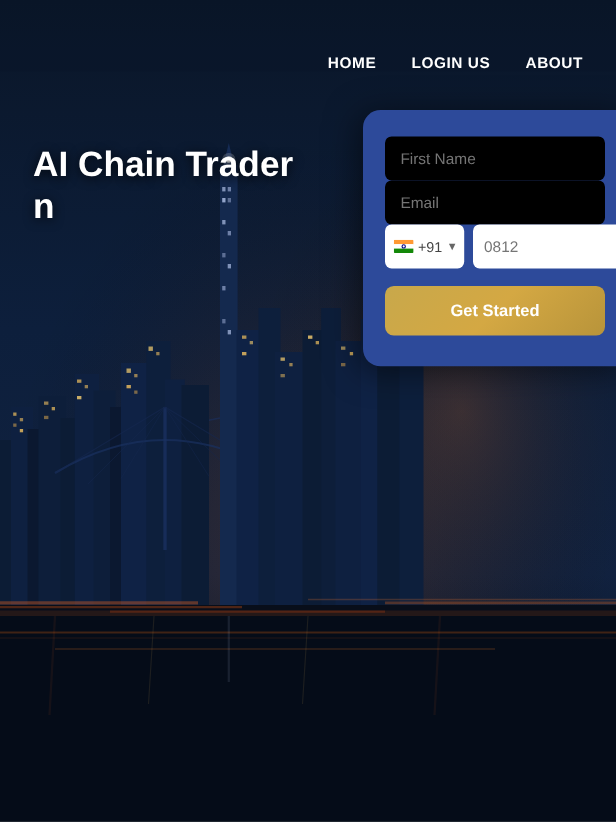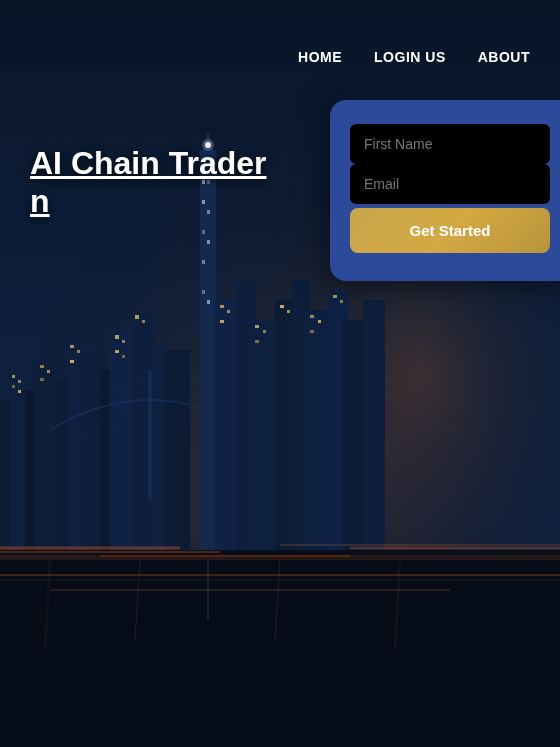--- a/index.html
+++ b/index.html
@@ -65,25 +65,24 @@
       text-decoration: none;
       font-size: 14px;
       font-weight: 700;
       letter-spacing: 0.5px;
       cursor: pointer;
     }
 
     
     .hero-text {
       position: absolute;
-      top: 144px;
+      top: 130px;
       left: 30px;
       z-index: 10;
       color: #ffffff;
-      text-decoration: underline;
     }
 
     .hero-title {
       font-size: 32px;
       font-weight: 800;
       line-height: 1.2;
       text-shadow: 0 2px 10px rgba(0,0,0,0.8);
     }
 
     
@@ -362,15 +361,28 @@
     <span>n</span>
   </div>
 </div>
 
 <div class="signup-card">
 
   <input class="form-field" type="text" placeholder="First Name" style="">
 
   <input class="form-field" type="email" placeholder="Email" style="">
 
+  <div class="phone-row">
+    <div class="phone-prefix">
+      <span class="flag-in">
+        <span class="flag-stripe-top"></span>
+        <span class="flag-stripe-mid"></span>
+        <span class="flag-stripe-bot"></span>
+        <span class="flag-chakra"></span>
+      </span>
+      <span>+91</span>
+      <span class="caret-icon">▼</span>
+    </div>
+    <input class="phone-number" type="tel" placeholder="0812" style="">
+  </div>
 
   <button class="submit-btn">Get Started</button>
 </div>
 
 </body></html>

